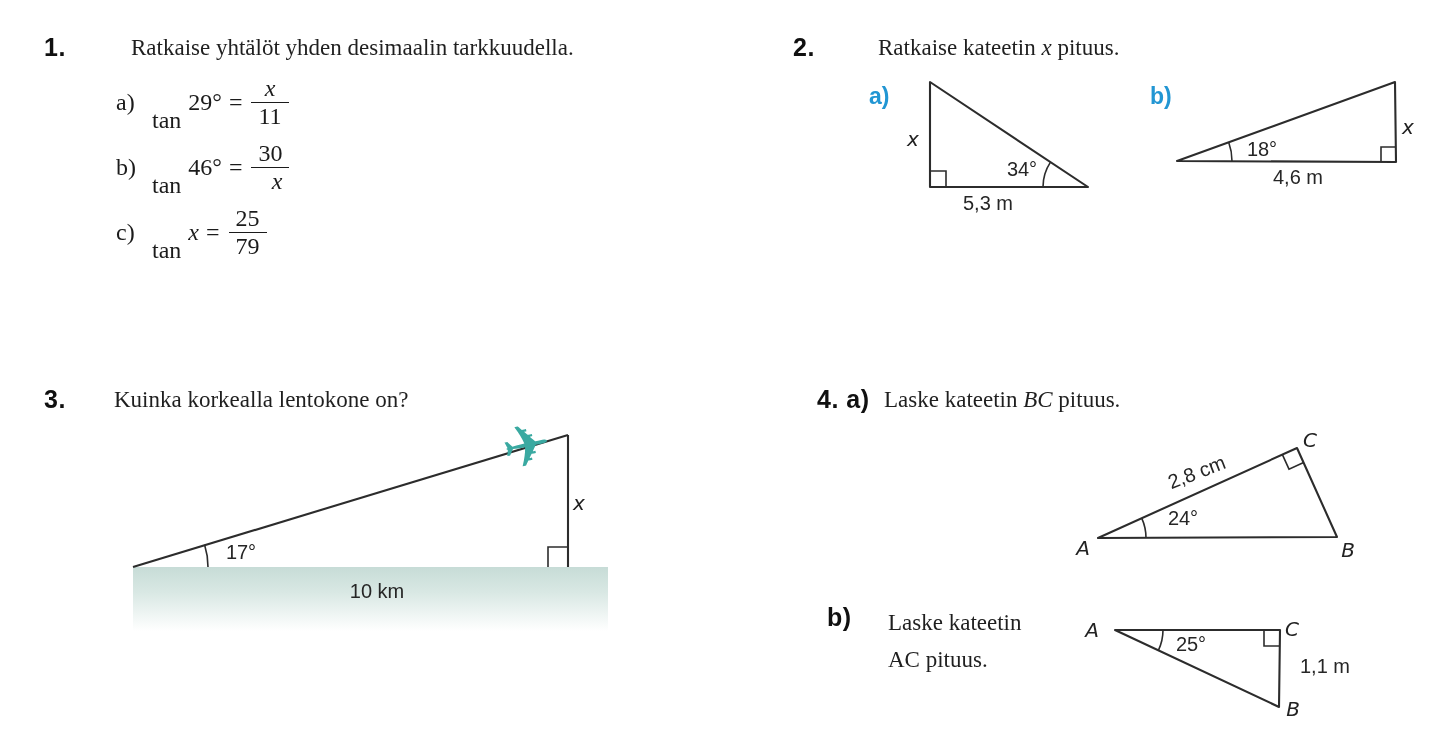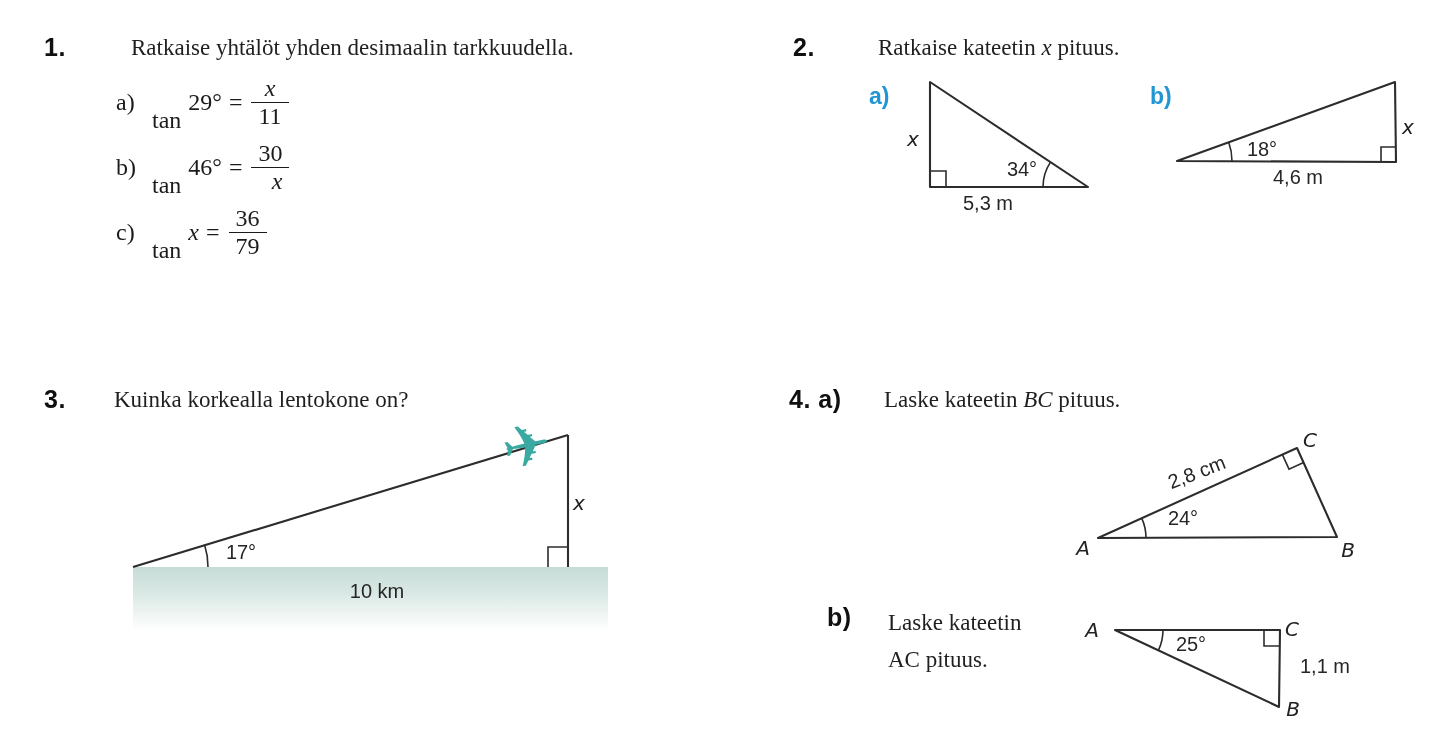--- a/index.html
+++ b/index.html
@@ -73,21 +73,21 @@
         <span class="den italic">x</span>
       </span>
   </div>
 
   <div class="eqrow" style="left:116px; top:202px;">
     <span class="eqlabel">c)</span>
     <span class="fn">tan</span>
     <span class="arg italic">x</span>
     <span class="eq">=</span>
     <span class="frac">
-        <span class="num">36</span>
+        <span class="num">25</span>
         <span class="den">79</span>
       </span>
   </div>
 
   <div class="pnum" style="left:793px; top:33px;">2.</div>
   <div class="ptitle" style="left:878px; top:35px;"><span>Ratkaise kateetin </span><span class="it">x</span><span> pituus.</span></div>
 
   <div class="bluelab" style="left:869px; top:83px;">a)</div>
   <div class="bluelab" style="left:1150px; top:83px;">b)</div>
 
@@ -118,21 +118,21 @@
     <path class="tline" d="M33,147 L468,15"></path>
     <path class="tline" d="M468,15 L468,147"></path>
     <path class="mark" d="M448,147 L448,127 L468,127"></path>
     <path class="mark" d="M108,147 A75,75 0 0 0 104.6,124.8"></path>
     <text class="plane" x="427" y="46" font-size="58" text-anchor="middle" transform="rotate(-12 427 28)">✈</text>
     <text class="lbl" x="141" y="139" text-anchor="middle">17°</text>
     <text class="lbl" x="277" y="178" font-size="21" text-anchor="middle">10 km</text>
     <text class="vlbl" x="479" y="90" text-anchor="middle">x</text>
   </svg>
 
-  <div class="pnum" style="left:789px; top:385px;">4. a)</div>
+  <div class="pnum" style="left:817px; top:385px;">4. a)</div>
   <div class="ptitle" style="left:884px; top:387px;"><span>Laske kateetin </span><span class="it">BC</span><span> pituus.</span></div>
 
   <svg class="diag" style="left:1050px; top:425px;" width="345" height="145" viewBox="0 0 345 145">
     <path class="tri" d="M48,113 L287,112 L247,23 Z"></path>
     <path class="mark" d="M232.4,29.6 L239,44.2 L253.6,37.6"></path>
     <path class="mark" d="M96,113 A48,48 0 0 0 91.7,93.2"></path>
     <text class="lbl" x="147" y="54" text-anchor="middle" transform="rotate(-21 147 48)">2,8 cm</text>
     <text class="lbl" x="133" y="100" text-anchor="middle">24°</text>
     <text class="vlbl" x="33" y="130" text-anchor="middle">A</text>
     <text class="vlbl" x="298" y="132" text-anchor="middle">B</text>

